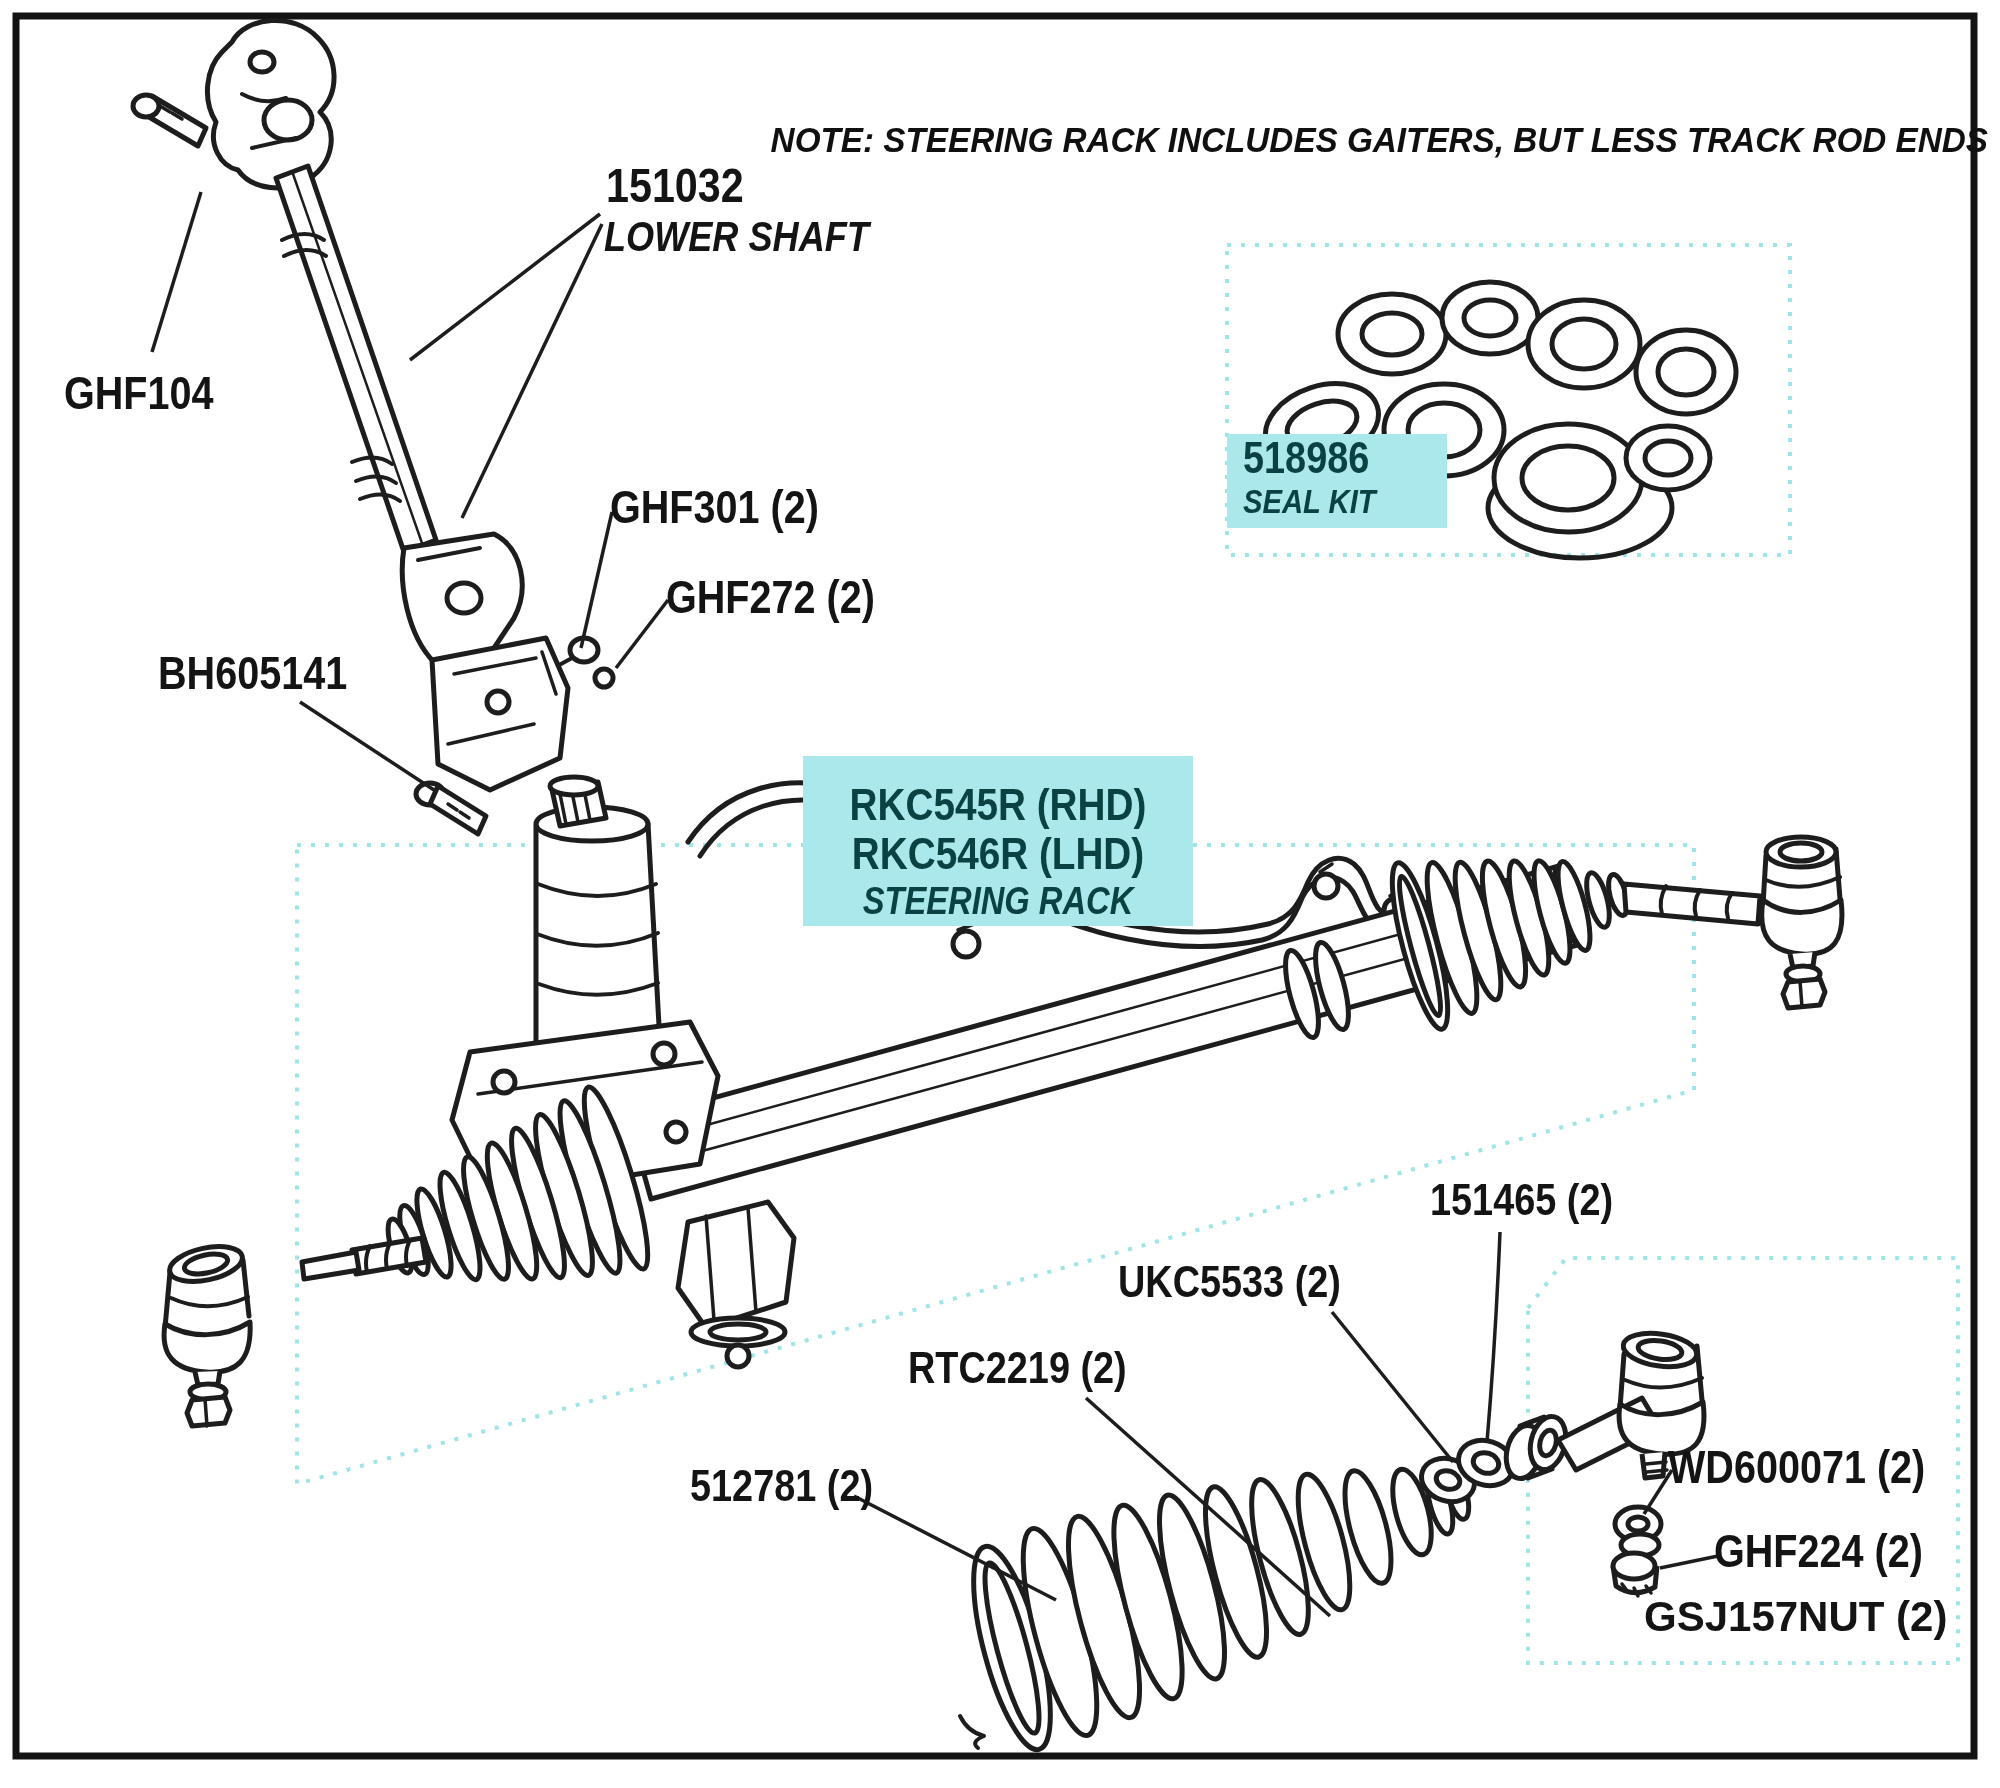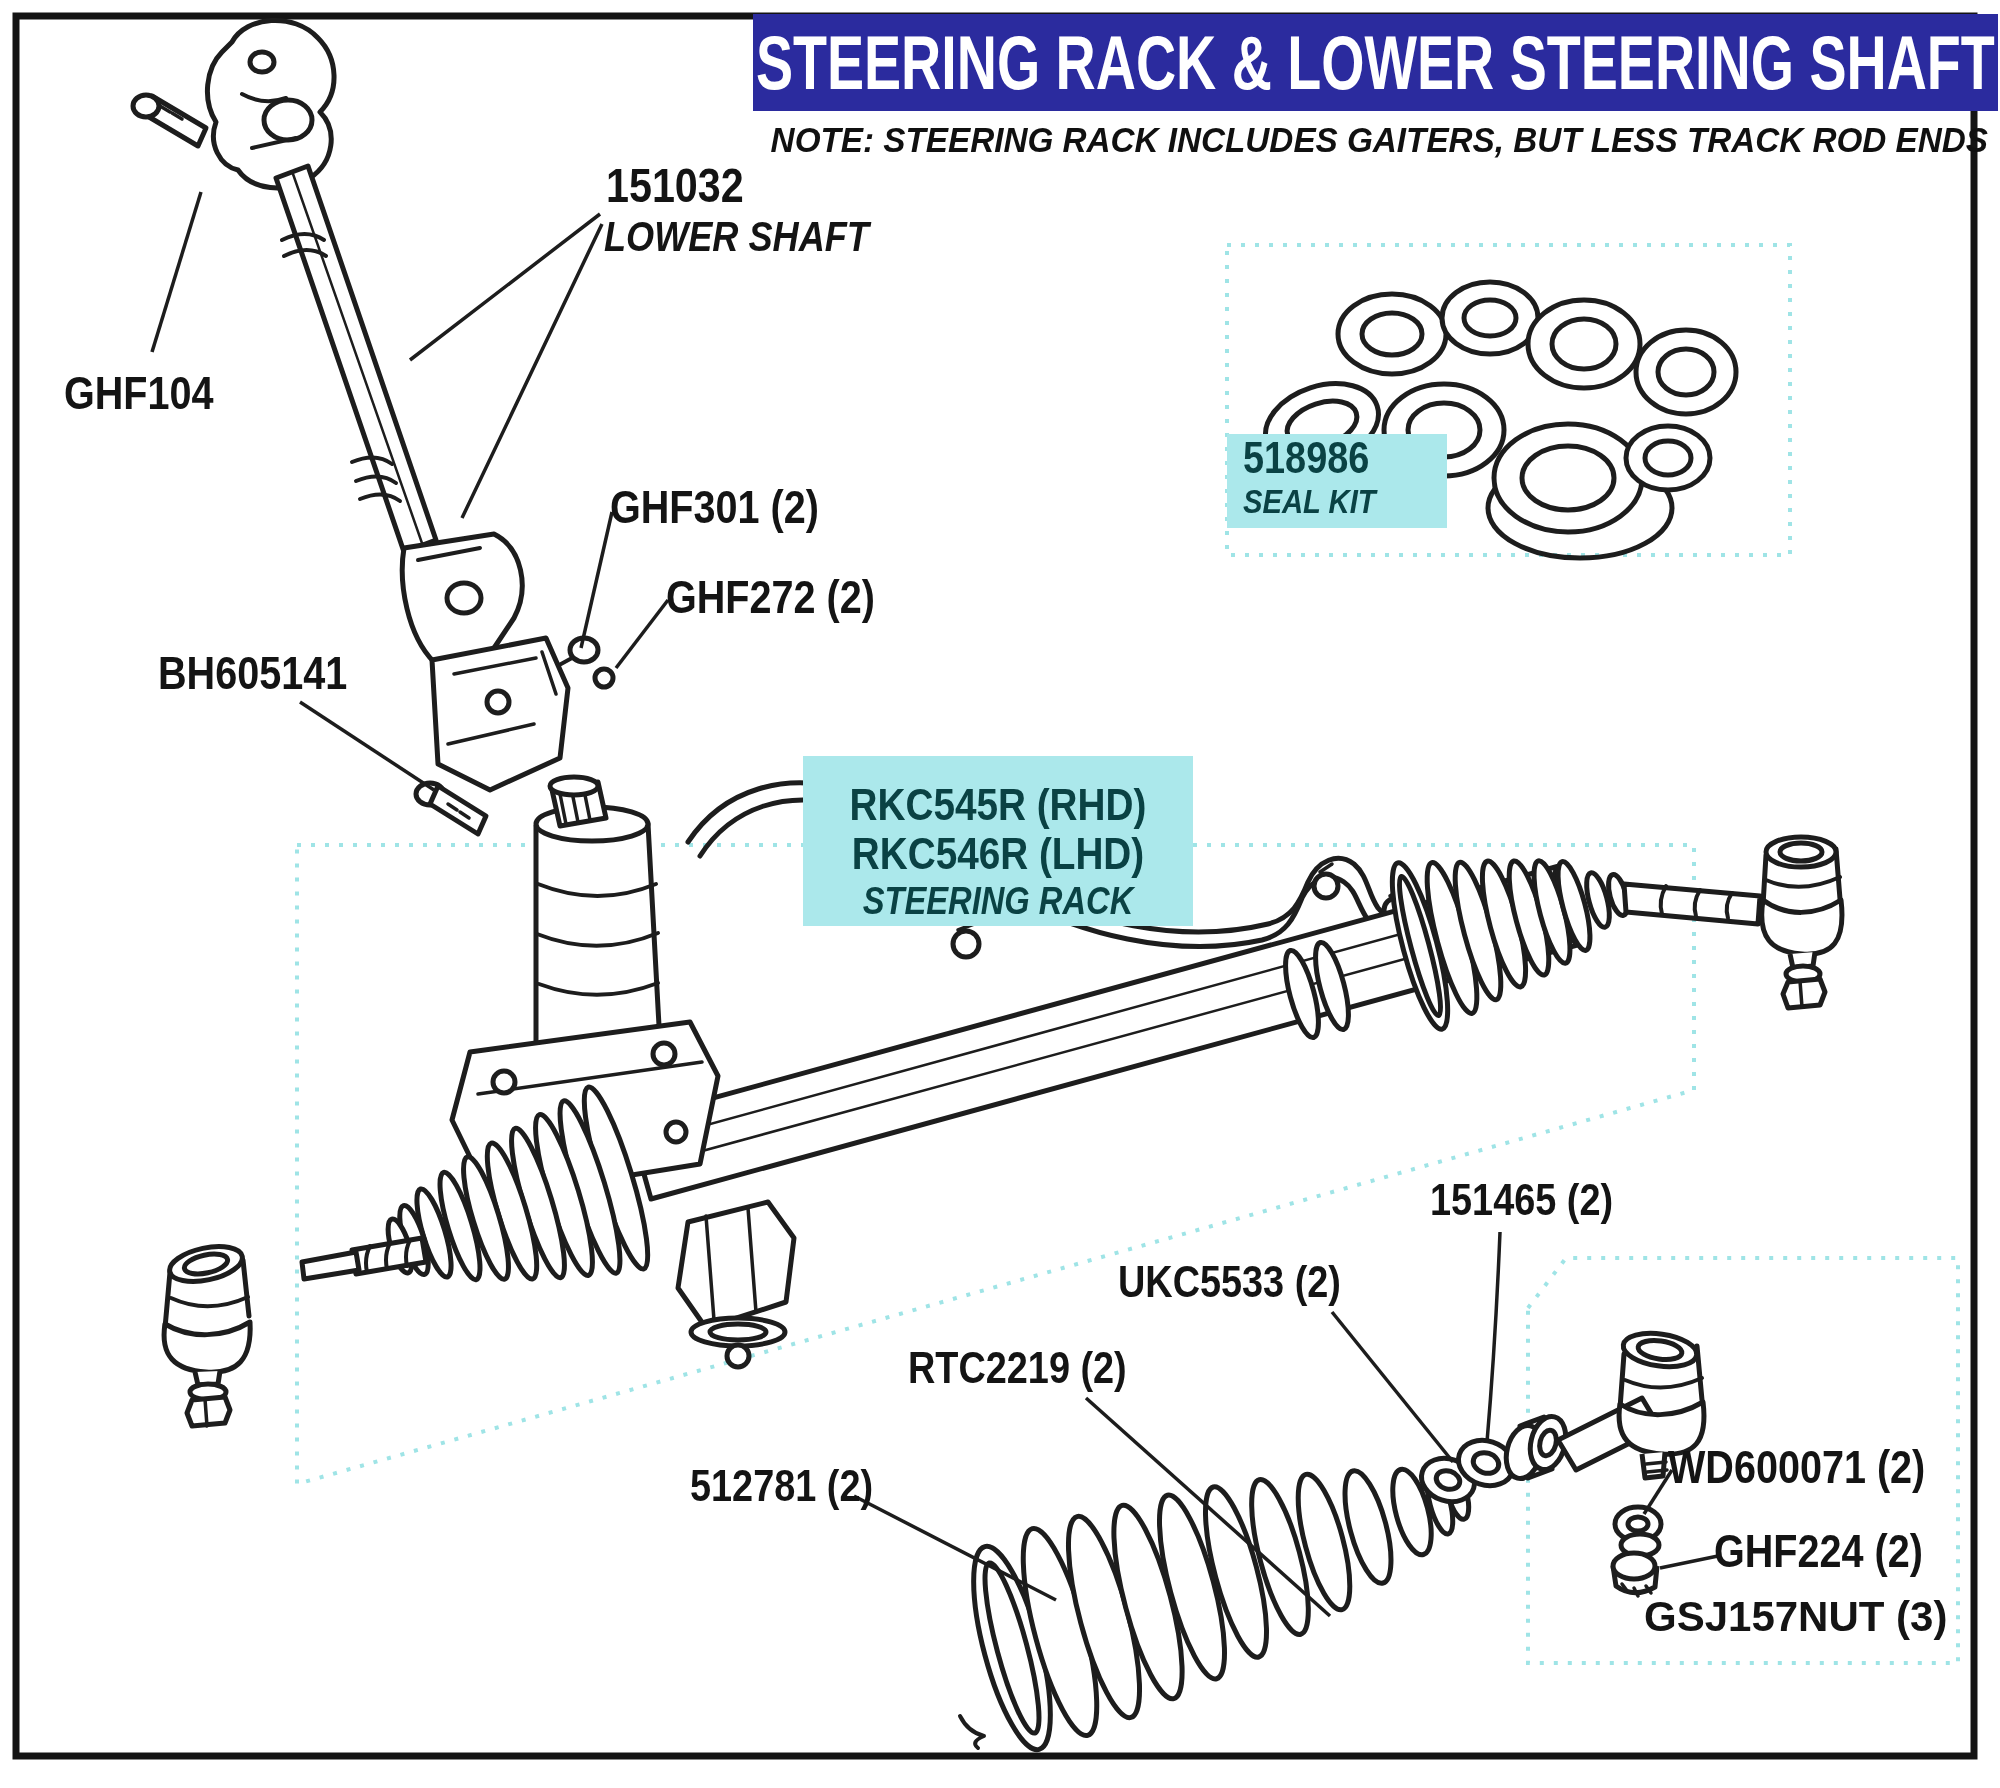--- a/index.html
+++ b/index.html
@@ -236,38 +236,35 @@
     <path d="M300,702 L434,790"></path>
     <path d="M1500,1232 C1497,1306 1493,1372 1487,1442"></path>
     <path d="M1332,1312 L1453,1462"></path>
     <path d="M1086,1398 L1330,1616"></path>
     <path d="M854,1496 L1056,1600"></path>
     <path d="M1672,1470 L1644,1514"></path>
     <path d="M1718,1556 L1660,1568"></path>
   </g>
 </svg>
 
-  <div class="titlebar">
-    <span>STEERING RACK &amp; LOWER STEERING SHAFT</span>
-  </div>
   <div class="note">NOTE: STEERING RACK INCLUDES GAITERS, BUT LESS TRACK ROD ENDS</div>
 
   <div class="plabel" style="left:64px;top:370px;font-size:46px;">GHF104</div>
   <div class="plabel" style="left:606px;top:162px;font-size:48px;">151032</div>
   <div class="plabel it" style="left:604px;top:216px;font-size:42px;">LOWER SHAFT</div>
   <div class="plabel" style="left:610px;top:484px;font-size:46px;">GHF301 (2)</div>
   <div class="plabel" style="left:666px;top:574px;font-size:46px;">GHF272 (2)</div>
   <div class="plabel" style="left:158px;top:650px;font-size:46px;">BH605141</div>
   <div class="plabel" style="left:1430px;top:1178px;font-size:44px;">151465 (2)</div>
   <div class="plabel" style="left:1118px;top:1260px;font-size:44px;">UKC5533 (2)</div>
   <div class="plabel" style="left:908px;top:1346px;font-size:44px;">RTC2219 (2)</div>
   <div class="plabel" style="left:690px;top:1464px;font-size:44px;">512781 (2)</div>
   <div class="plabel" style="left:1668px;top:1444px;font-size:46px;">WD600071 (2)</div>
   <div class="plabel" style="left:1714px;top:1528px;font-size:46px;">GHF224 (2)</div>
-  <div class="plabel" style="left:1644px;top:1596px;font-size:42px;transform:none;">GSJ157NUT (3)</div>
+  <div class="plabel" style="left:1644px;top:1596px;font-size:42px;transform:none;">GSJ157NUT (2)</div>
 
   <div class="hl" style="left:803px;top:756px;width:390px;height:146px;padding-top:24px;text-align:center;">
     <div class="ctr" style="font-size:45px;margin:2px 0 4px;">RKC545R (RHD)</div>
     <div class="ctr" style="font-size:45px;margin:0 0 6px;">RKC546R (LHD)</div>
     <div class="ctr it" style="font-size:38px;">STEERING RACK</div>
   </div>
 
   <div class="hl" style="left:1227px;top:434px;width:204px;height:92px;padding:2px 0 0 16px;">
     <div style="font-size:44px;margin-bottom:4px;">518986</div>
     <div class="it" style="font-size:34px;">SEAL KIT</div>

